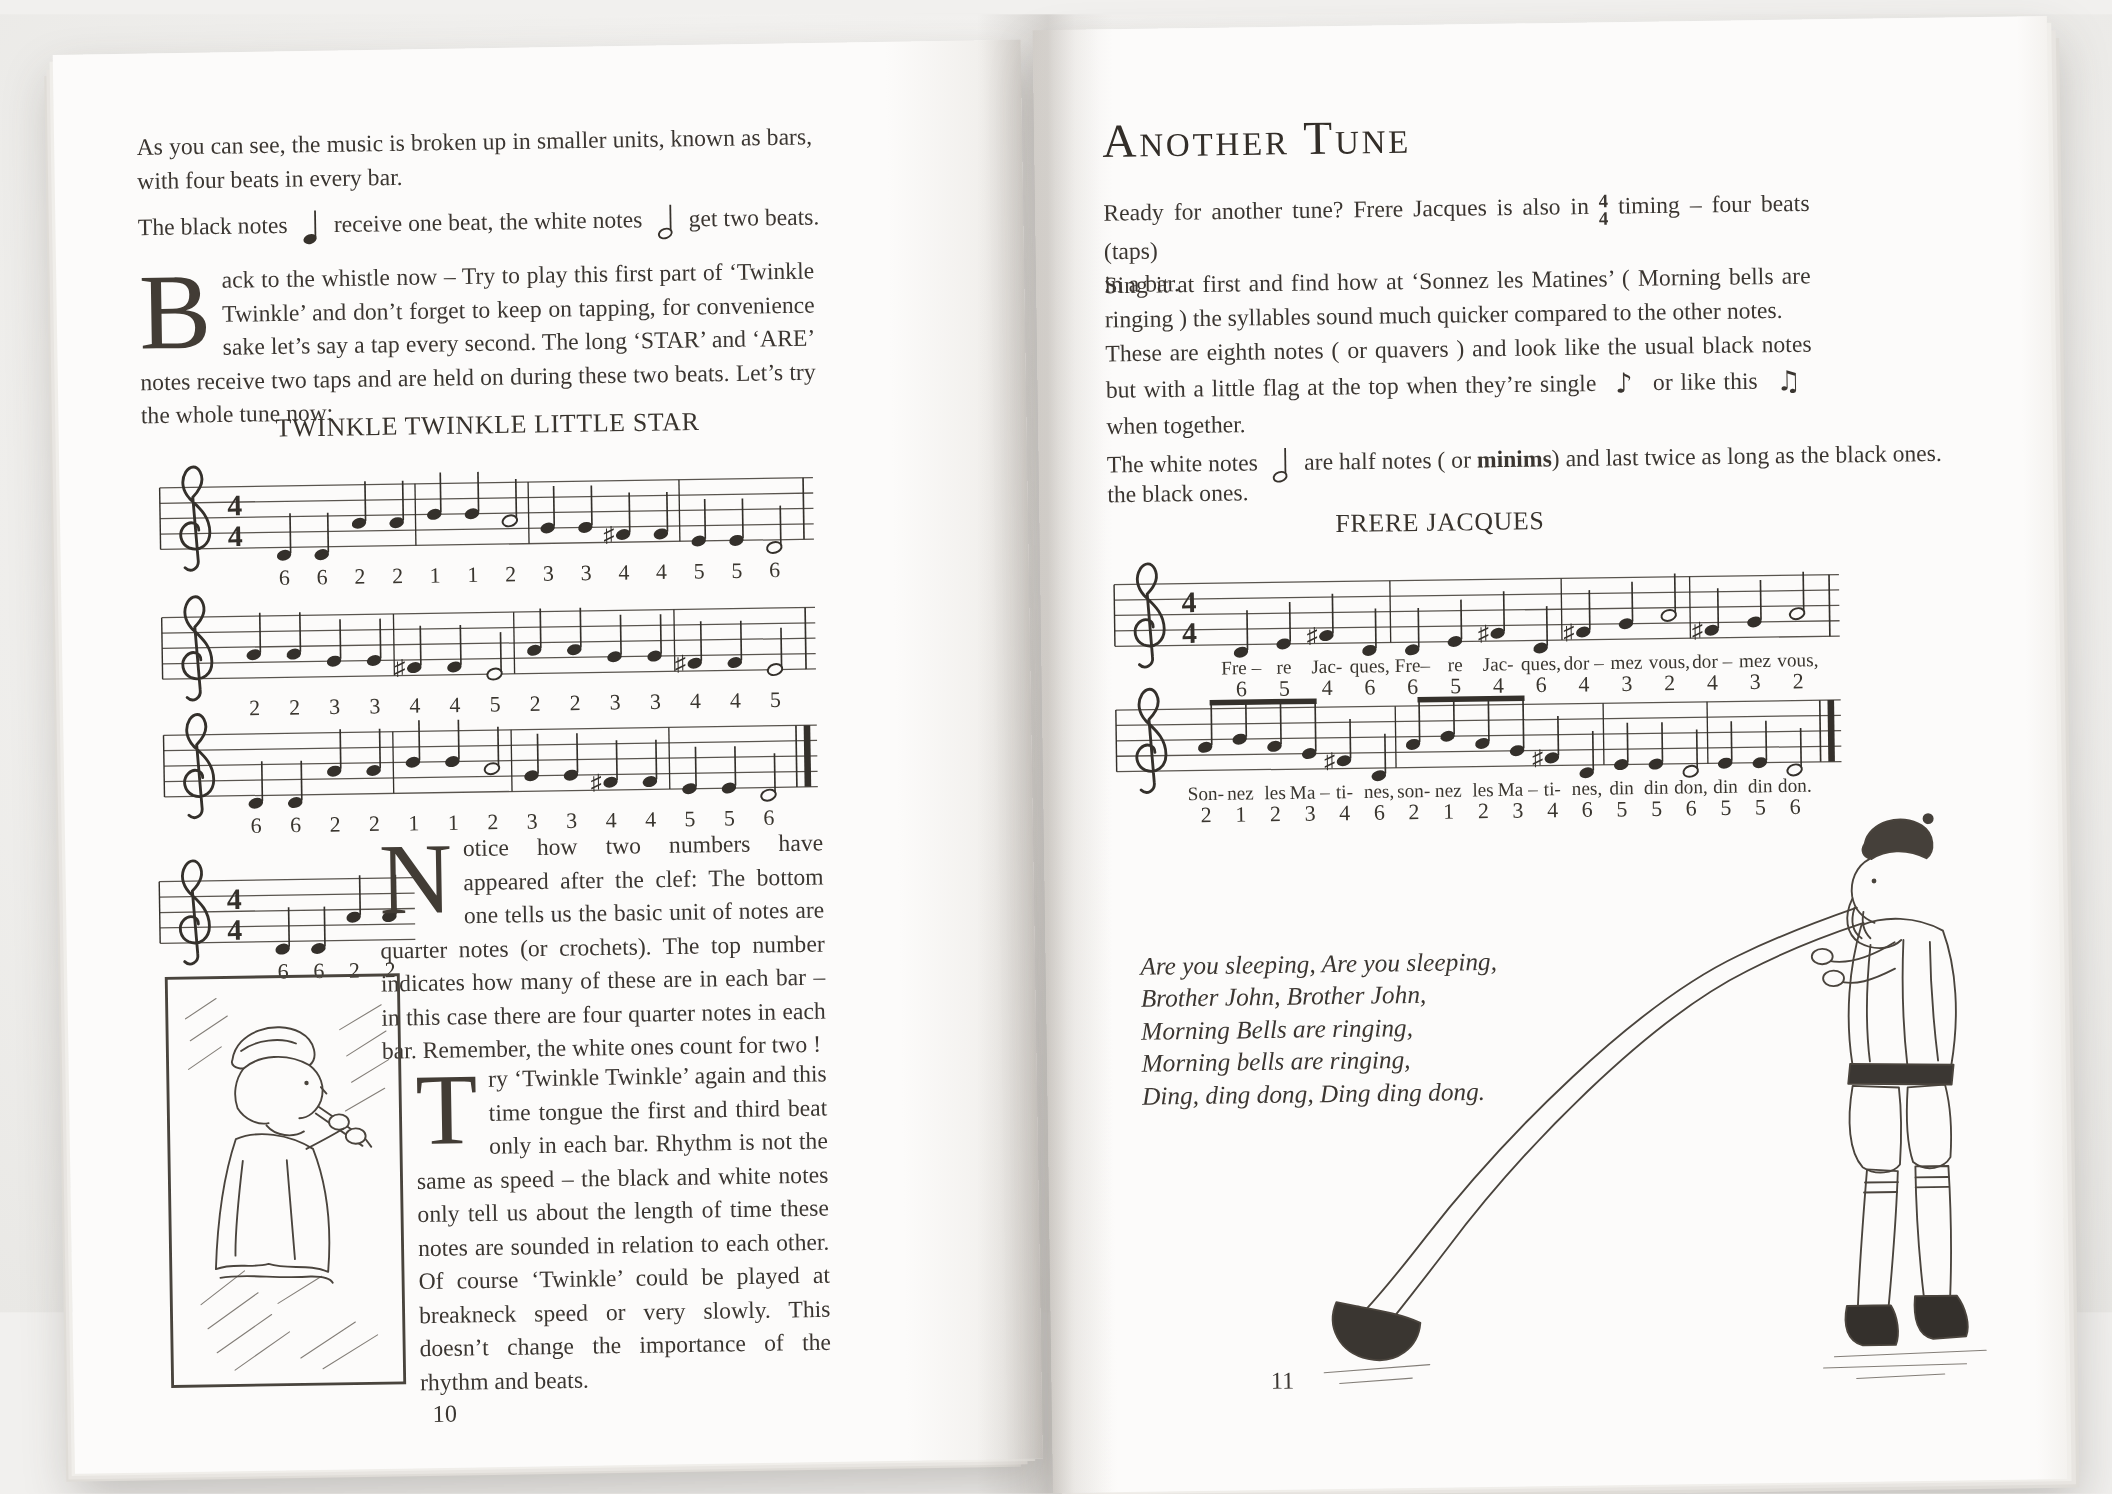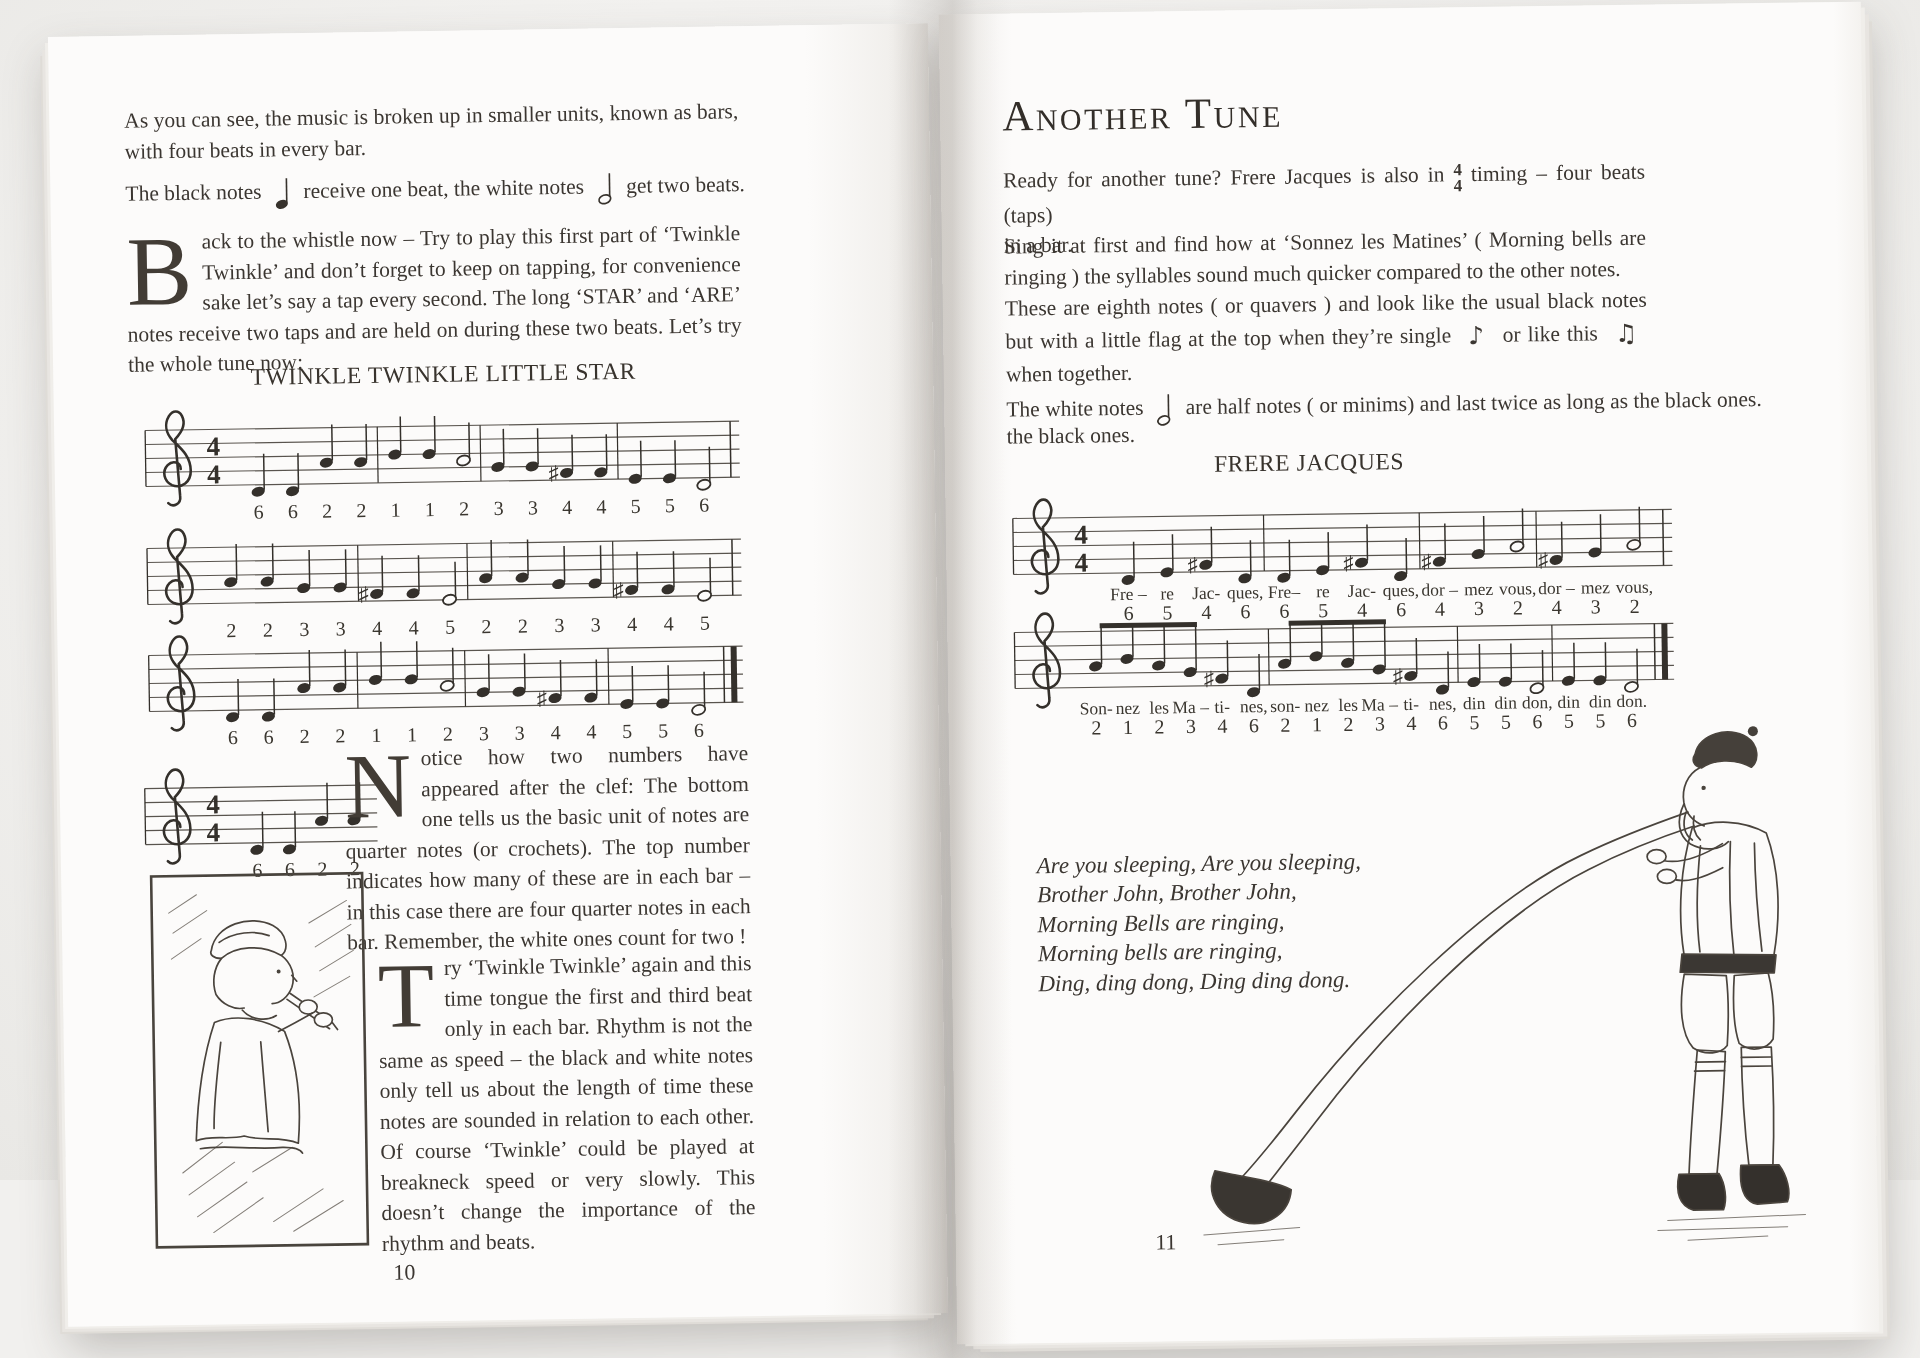--- a/index.html
+++ b/index.html
@@ -1,20 +1,20 @@
 <!DOCTYPE html>
 <html><head>
 <meta charset="utf-8">
 <style>
   html,body{margin:0;padding:0;}
   body{width:1920px;height:1358px;overflow:hidden;
        font-family:"Liberation Serif",serif;color:#3b3631;
        background:#f1f0ee;}
   #stage{position:relative;width:1920px;height:1180px;
-         background:radial-gradient(ellipse at 50% 42%, #f7f6f4 0%, #f2f1ef 55%, #e9e8e5 100%);}
+         background:radial-gradient(ellipse at 50% 42%, #f7f6f4 0%, #f2f1ef 55%, #e9e8e5 100%);margin-top:13px;}
   .paper{position:absolute;background:#fcfbfa;z-index:1;}
   #paper-left{left:58px;top:30px;width:880px;height:1290px;
     transform:rotate(-0.9deg);
     background:linear-gradient(90deg,#fcfbfa 0%,#fcfbfa 86%,#f1efec 96%,#e2dfdb 100%);
     box-shadow:-5px 4px 0 -2px #f0eeea, -10px 9px 0 -4px #e8e5e1, -14px 13px 0 -6px #dfdcd7, 0 22px 45px rgba(70,62,54,.28);}
   #paper-right{left:948px;top:8px;width:922px;height:1330px;
     transform:rotate(-0.8deg);
     background:linear-gradient(90deg,#e6e3df 0%,#f3f1ee 2%,#fcfbfa 6.5%,#fcfbfa 97%,#f4f2ef 100%);
     box-shadow:6px 4px 0 -2px #f0eeea, 12px 9px 0 -4px #e8e5e1, 17px 14px 0 -6px #dfdcd7, 8px 24px 46px rgba(70,62,54,.28);}
   #gutter{position:absolute;left:888px;top:0;width:124px;height:1358px;z-index:3;pointer-events:none;
@@ -22,21 +22,21 @@
   .abs{position:absolute;}
   .p{font-size:21.5px;line-height:1.42;text-align:justify;}
   .nowrap{white-space:nowrap;text-align:left;}
   .cap{float:left;font-size:98px;line-height:.72;margin:9px 10px 0 0;color:#423c35;}
   .songtitle{font-size:23.5px;letter-spacing:.6px;text-align:center;color:#38332d;}
   .bigtitle{font-variant:small-caps;font-size:43px;letter-spacing:2.5px;color:#332e29;}
   .frac{display:inline-block;vertical-align:-10px;text-align:center;margin:0 9px;line-height:.92;}
   .frac div{font-size:17px;font-weight:bold;}
   .note-ic{display:inline-block;vertical-align:-13px;margin:0 13px;}
   .uninote{font-family:"DejaVu Sans",sans-serif;font-size:25px;margin:0 10px;vertical-align:-2px;}
-  .bold{font-weight:normal;}
+  .bold{font-weight:bold;}
   .verse{font-style:italic;font-size:23px;line-height:1.28;}
   .pagenum{font-size:22px;text-align:center;}
   svg text{font-family:"Liberation Serif",serif;}
   .engrave{stroke:#4a443d;fill:none;stroke-width:1.7;stroke-linecap:round;stroke-linejoin:round;}
   .engrave-thin{stroke:#5b544c;fill:none;stroke-width:1;stroke-linecap:round;opacity:.75;}
 </style>
 </head>
 <body>
 
 <div id="stage">

